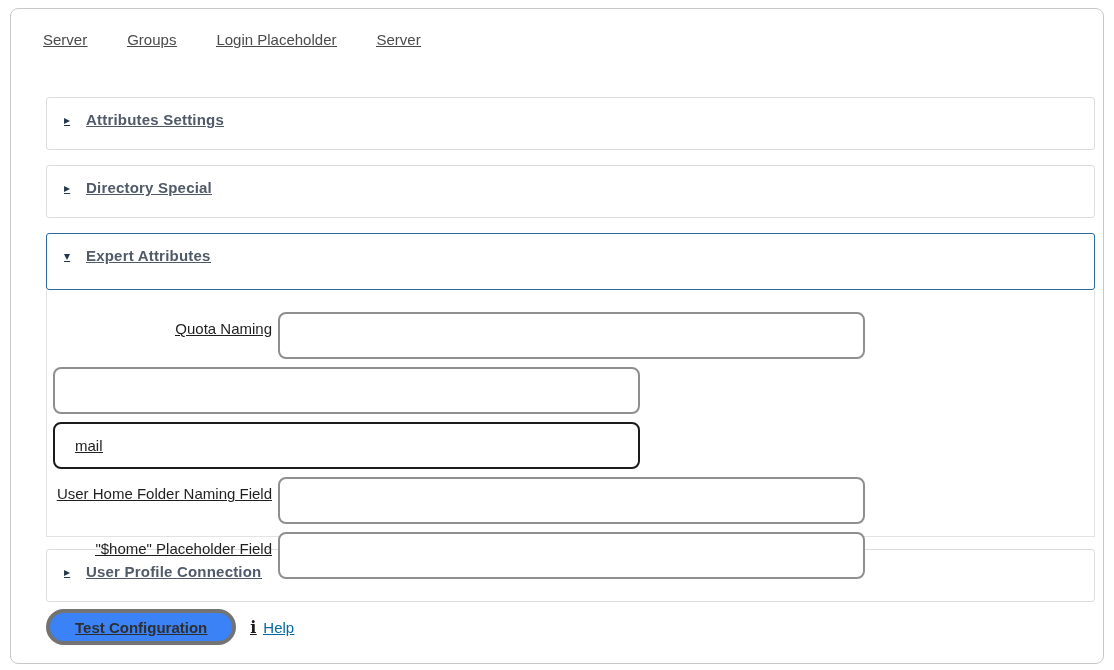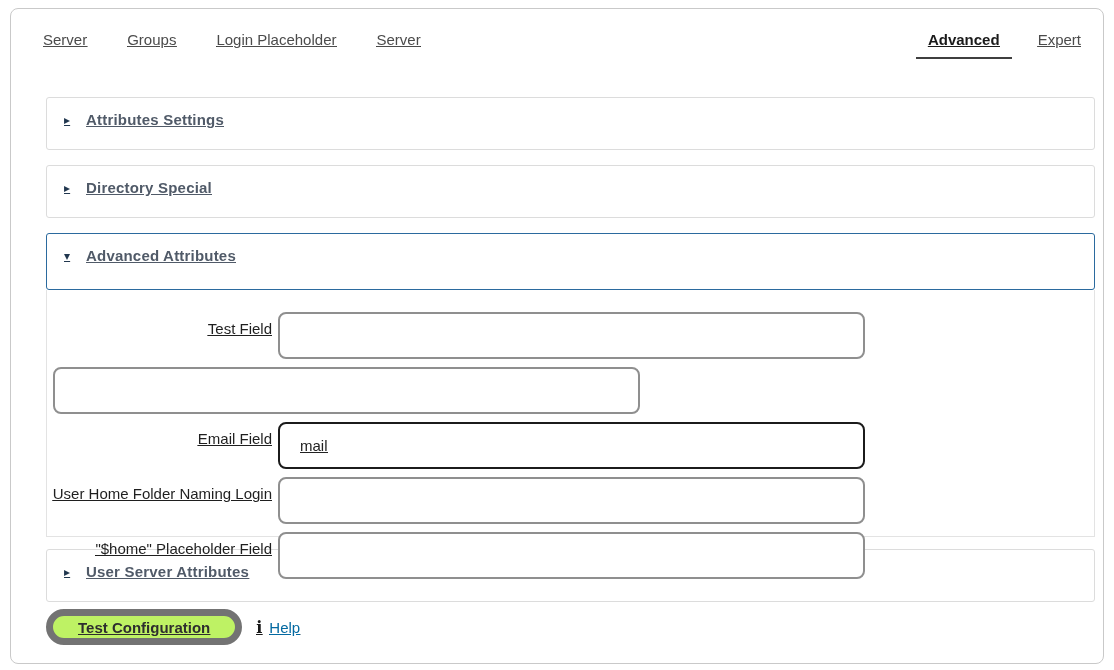--- a/index.html
+++ b/index.html
@@ -43,45 +43,41 @@
     border:2px solid #8f8f8f; border-radius:8px;
     font-size:15px; color:#222; padding:0 20px; outline:none;
     font-family:"Liberation Sans", sans-serif; background:#fff;
   }
   .row input.focused { border-color:#1b1b1b; }
   
   .footer { position:absolute; left:35px; top:600px;
     display:flex; align-items:center; }
   .test-btn {
     height:36px; padding:0 25px; border-radius:18px;
-    background:#bef264; border:7px solid #737373;
+    background:#3b82f6; border:4px solid #737373;
     font-weight:bold; font-size:15px; color:#2e2e2e; cursor:pointer;
     font-family:"Liberation Sans", sans-serif;
   }
   .help { display:flex; align-items:center; margin-left:14px; gap:7px;
     cursor:pointer; }
   .info-glyph { font-family:"DejaVu Serif", serif; font-weight:bold;
     font-size:16px; color:#1a1a1a; }
   .help-text { font-size:15px; color:#0369a1; }
 </style>
 </head>
 <body>
 
 <div class="window">
 
   <div class="tabbar">
     <div class="tabs-left">
       <span class="tab">Server</span>
       <span class="tab">Groups</span>
       <span class="tab">Login Placeholder</span>
       <span class="tab">Server</span>
-    </div>
-    <div class="tabs-right">
-      <span class="tab active">Advanced</span>
-      <span class="tab">Expert</span>
     </div>
   </div>
 
   <div class="content">
 
     <div class="section">
       <div class="sec-head">
         <span class="arrow">▸</span>
         <span class="sec-title">Attributes Settings</span>
       </div>
@@ -90,50 +86,49 @@
     <div class="section">
       <div class="sec-head">
         <span class="arrow">▸</span>
         <span class="sec-title">Directory Special</span>
       </div>
     </div>
 
     <div class="section expanded">
       <div class="sec-head">
         <span class="arrow">▾</span>
-        <span class="sec-title">Advanced Attributes</span>
+        <span class="sec-title">Expert Attributes</span>
       </div>
     </div>
 
     <div class="panel">
       <div class="row">
-        <span class="lbl">Test Field</span>
+        <span class="lbl">Quota Naming</span>
         <input type="text" value="" style="">
       </div>
       <div class="row">
         <input type="text" value="" style="">
       </div>
       <div class="row">
-        <span class="lbl">Email Field</span>
         <input type="text" class="focused" value="mail" style="">
       </div>
       <div class="row">
-        <span class="lbl">User Home Folder Naming Login</span>
+        <span class="lbl">User Home Folder Naming Field</span>
         <input type="text" value="" style="">
       </div>
       <div class="row">
         <span class="lbl">"$home" Placeholder Field</span>
         <input type="text" value="" style="">
       </div>
     </div>
 
     <div class="section">
       <div class="sec-head">
         <span class="arrow">▸</span>
-        <span class="sec-title">User Server Attributes</span>
+        <span class="sec-title">User Profile Connection</span>
       </div>
     </div>
 
   </div>
 
   <div class="footer">
     <button class="test-btn">Test Configuration</button>
     <span class="help">
       <span class="info-glyph">i</span>
       <span class="help-text">Help</span>

